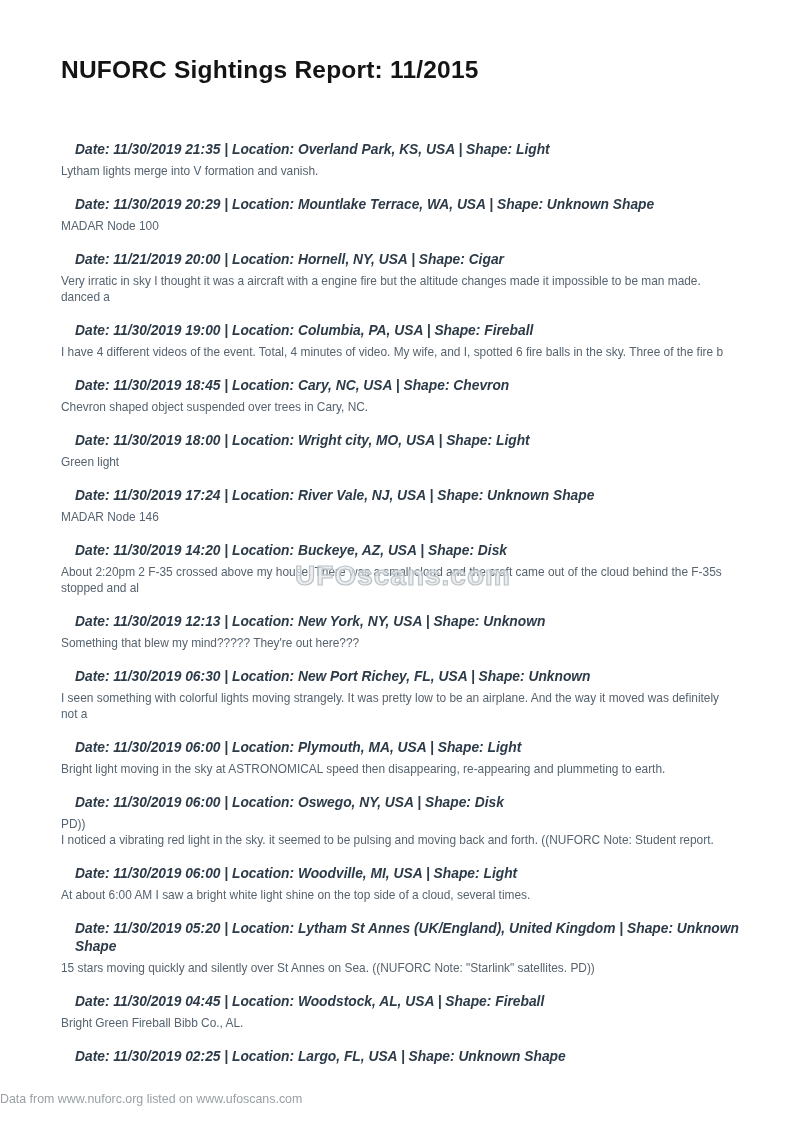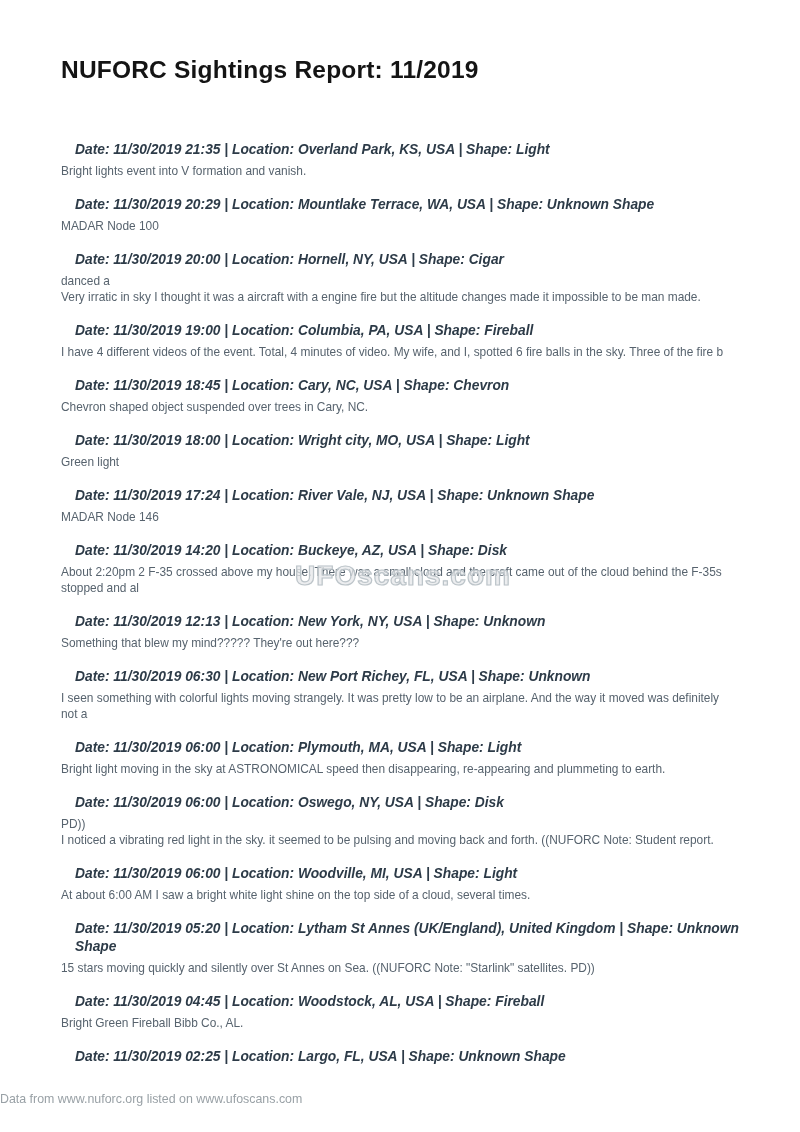--- a/index.html
+++ b/index.html
@@ -73,45 +73,45 @@
     font-size: 12.4px;
     color: var(--footer-color, #99a1a6);
     line-height: 15px;
   }
 </style>
 </head>
 <body>
 
 <div class="page">
   <div class="content">
-    <h1 class="report-title">NUFORC Sightings Report: 11/2019</h1>
+    <h1 class="report-title">NUFORC Sightings Report: 11/2015</h1>
     <div id="entries">
         <div class="entry">
           <div class="entry-header">
             <div class="hline">Date: 11/30/2019 21:35 | Location: Overland Park, KS, USA | Shape: Light</div>
           </div>
           <div>
-            <div class="dline">Bright lights event into V formation and vanish.</div>
+            <div class="dline">Lytham lights merge into V formation and vanish.</div>
           </div>
         </div>
         <div class="entry">
           <div class="entry-header">
             <div class="hline">Date: 11/30/2019 20:29 | Location: Mountlake Terrace, WA, USA | Shape: Unknown Shape</div>
           </div>
           <div>
             <div class="dline">MADAR Node 100</div>
           </div>
         </div>
         <div class="entry">
           <div class="entry-header">
-            <div class="hline">Date: 11/30/2019 20:00 | Location: Hornell, NY, USA | Shape: Cigar</div>
-          </div>
-          <div>
+            <div class="hline">Date: 11/21/2019 20:00 | Location: Hornell, NY, USA | Shape: Cigar</div>
+          </div>
+          <div>
+            <div class="dline">Very irratic in sky I thought it was a aircraft with a engine fire but the altitude changes made it impossible to be man made.</div>
             <div class="dline">danced a</div>
-            <div class="dline">Very irratic in sky I thought it was a aircraft with a engine fire but the altitude changes made it impossible to be man made.</div>
           </div>
         </div>
         <div class="entry">
           <div class="entry-header">
             <div class="hline">Date: 11/30/2019 19:00 | Location: Columbia, PA, USA | Shape: Fireball</div>
           </div>
           <div>
             <div class="dline">I have 4 different videos of the event. Total, 4 minutes of video. My wife, and I, spotted 6 fire balls in the sky. Three of the fire b</div>
           </div>
         </div>

